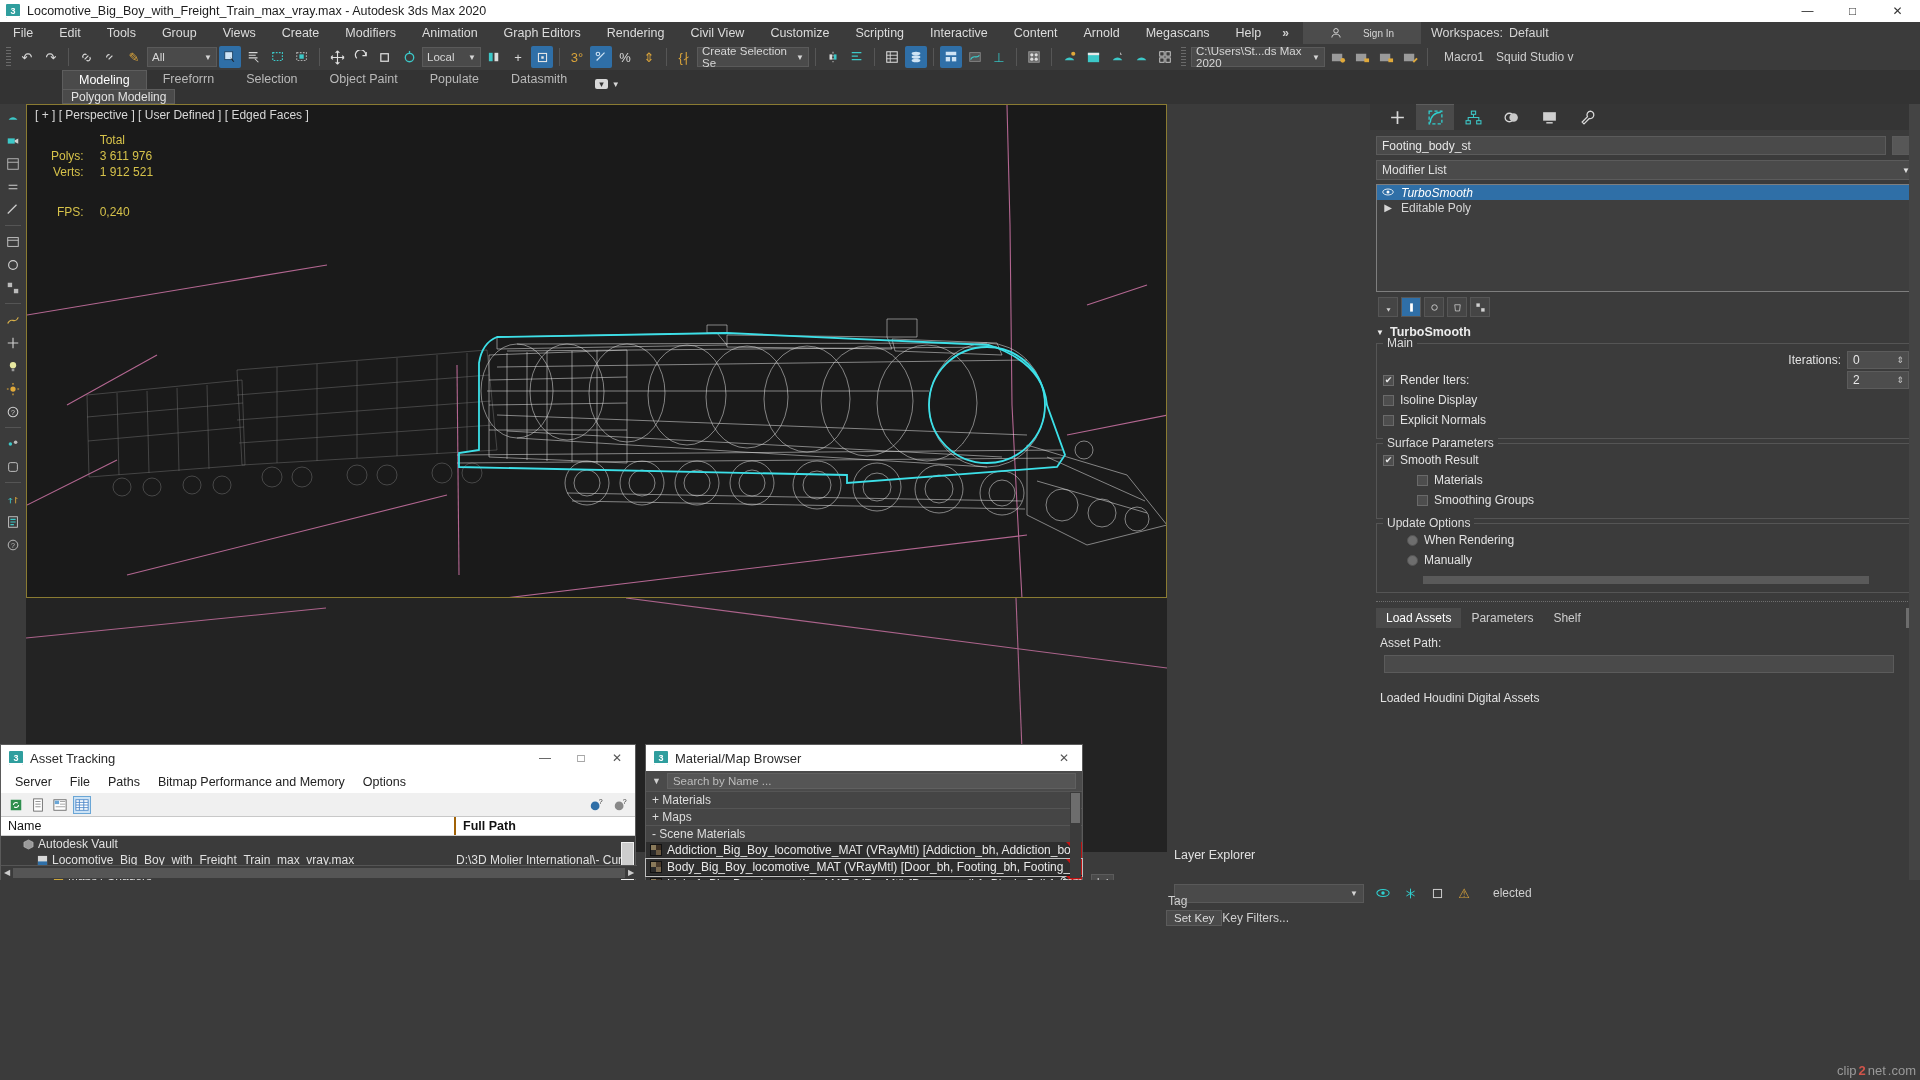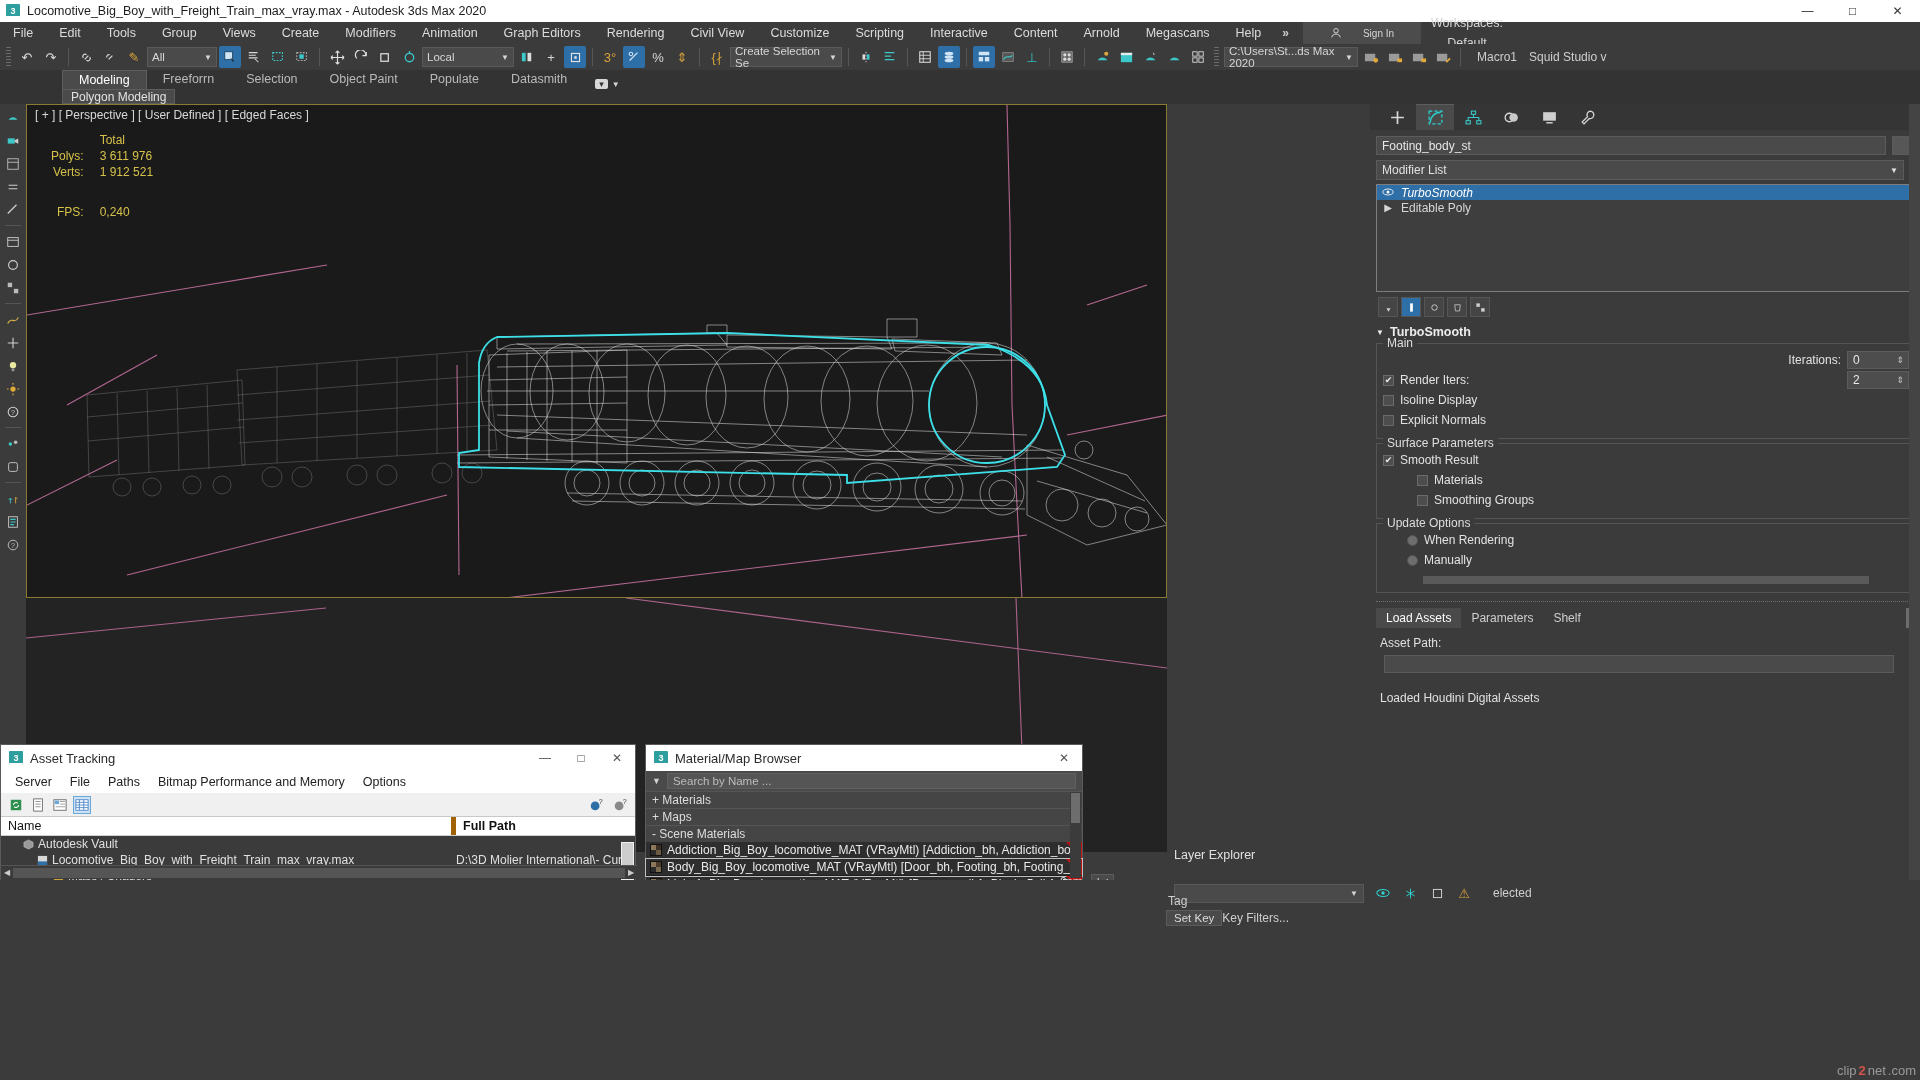--- a/index.html
+++ b/index.html
@@ -17,21 +17,21 @@
   .win-btn { width:45px; height:22px; display:flex; align-items:center; justify-content:center;
     font-size:12px; color:#333; }
 
   
   .menubar { position:absolute; left:0; top:22px; width:1920px; height:22px; background:#3b3b3b;
     display:flex; align-items:center; }
   .menubar .mi { padding:0 13px; height:22px; line-height:22px; font-size:12.5px; color:#dcdcdc; white-space:nowrap; }
   .chev { color:#cfcfcf; padding:0 8px; font-weight:bold; }
   .signin { margin-left:6px; width:118px; height:22px; background:#4c4c4c; display:flex; align-items:center;
     justify-content:center; gap:21px; font-size:10px; }
-  .ws { margin-left:10px; display:flex; align-items:center; gap:6px; font-size:12.5px; color:#d6d6d6;flex-direction:column; }
+  .ws { margin-left:10px; display:flex; align-items:center; gap:6px; font-size:12.5px; color:#d6d6d6; }
 
   
   .maintoolbar { position:absolute; left:0; top:44px; width:1920px; height:26px; background:#3b3b3b;
     display:flex; align-items:center; gap:2px; padding:0 3px; }
   .tbtn { width:22px; height:22px; display:flex; align-items:center; justify-content:center;
     color:#d8d8d8; font-size:13px; border-radius:2px; position:relative; }
   .tbtn.on { background:#2f6fa7; }
   .tbtn.teal { color:#35bdbd; }
   .tbtn.gold { color:#d9a33a; }
   .tsep { width:1px; height:18px; background:#565656; margin:0 4px; }
@@ -79,21 +79,21 @@
 
   
   #assetwin { left:0; top:744px; width:636px; height:136px; }
   .at-tools { height:24px; background:#f0f0f0; display:flex; align-items:center; gap:4px; padding:0 6px;
      border-bottom:1px solid #c8c8c8; }
   .at-ic { width:18px; height:18px; display:flex; align-items:center; justify-content:center;
      font-size:11px; color:#2a6f9e; border:1px solid transparent; }
   .at-ic.on { background:#cde3f5; border:1px solid #6aa6d6; }
   .at-head { height:19px; background:#fff; color:#111; display:flex; font-size:12.5px;
      border-bottom:1px solid #d0d0d0; }
-  .at-head .c1 { width:455px; padding-left:7px; line-height:19px; border-right:5px solid #a16207; }
+  .at-head .c1 { width:455px; padding-left:7px; line-height:19px; border-right:2px solid #a16207; }
   .at-head .c2 { flex:1; padding-left:7px; line-height:19px;font-weight:bold; }
   .at-rows { background:#3b3b3b; height:71px; overflow:hidden; }
   .at-row { height:16px; display:flex; font-size:12px; color:#e0e0e0; }
   .at-row .n { width:455px; display:flex; align-items:center; gap:4px; }
   .at-row .p { flex:1; line-height:16px; color:#e0e0e0; }
   .at-scroll { position:absolute; right:1px; top:97px; width:13px; height:55px; background:#f0f0f0;}
   .at-sbar { width:11px; height:22px; background:#cdcdcd; margin:1px; }
   .at-hscroll { position:absolute; left:0; bottom:0; height:14px; width:636px; background:#3b3b3b;
      border-top:1px solid #555; display:flex; align-items:center; }
   .ico-sq { width:11px; height:11px; flex:0 0 11px; }
@@ -156,21 +156,21 @@
   
   #cmdpanel { position:absolute; left:1370px; top:104px; width:550px; height:884px; background:#3b3b3b; }
   .cp-tabs { display:flex; height:26px; background:#353535; padding-left:8px; }
   .cp-tab { width:38px; height:26px; display:flex; align-items:center; justify-content:center;
      font-size:13px; color:#cfcfcf; }
   .cp-tab.active { background:#4a4a4a; color:#2fd0d0; border-top:1px solid #5d5d5d; }
   .cp-name { height:22px; display:flex; align-items:center; gap:6px; padding:0 6px; margin-top:4px; }
   .cp-name .nm { flex:1; height:19px; background:#4a4a4a; border:1px solid #5b5b5b; color:#e6e6e6;
      font-size:12px; line-height:18px; padding-left:5px; }
   .cp-name .color { width:22px; height:19px; background:#575757; border:1px solid #5b5b5b; }
-  .cp-modlist { margin:4px 16px 0 6px; height:20px; background:#4a4a4a; border:1px solid #5b5b5b;
+  .cp-modlist { margin:4px 4px 0 6px; height:20px; background:#4a4a4a; border:1px solid #5b5b5b;
      display:flex; align-items:center; padding:0 5px; font-size:12px; color:#e0e0e0; }
   .cp-modlist .arr { margin-left:auto; font-size:8px; }
   .cp-stack { margin:4px 6px 0 6px; height:108px; background:#3e3e3e; border:1px solid #7e7e7e; }
   .cp-srow { height:15px; display:flex; align-items:center; gap:6px; font-size:12px; padding-left:4px; }
   .cp-srow.sel { background:#2f6fa7; color:#fff; font-style:italic; }
   .cp-srow .ic { width:14px; text-align:center; font-size:10px; }
   .cp-stackbtns { display:flex; gap:3px; margin:5px 0 0 8px; }
   .cp-sb { width:20px; height:20px; display:flex; align-items:center; justify-content:center;
      font-size:11px; color:#d0d0d0; background:#454545; border:1px solid #565656; }
   .cp-sb.on { background:#2f6fa7; color:#fff; }
@@ -326,21 +326,21 @@
       <svg width="15" height="15" viewBox="0 0 16 16">
           <rect x="3" y="4" width="8" height="8" fill="none" stroke="#e0e0e0" stroke-width="1.3"></rect>
         </svg>
     </div>
     <div class="tbtn teal">
       <svg width="15" height="15" viewBox="0 0 16 16">
           <circle cx="8" cy="8" r="4.5" fill="none" stroke="#3cc8c8" stroke-width="1.4"></circle>
           <path d="M8 1v3" stroke="#3cc8c8" stroke-width="1.4"></path>
         </svg>
     </div>
-    <div class="tcombo" style="width:92px">
+    <div class="tcombo" style="width:59px">
       <span>Local</span>
       <span class="arr">▼</span>
     </div>
     <div class="tbtn">
       <svg width="15" height="15" viewBox="0 0 16 16">
           <rect x="2" y="3" width="4" height="9" fill="#3cc8c8"></rect>
           <rect x="8" y="3" width="4" height="9" fill="#dcdcdc"></rect>
         </svg>
     </div>
     <div class="tbtn">+</div>

